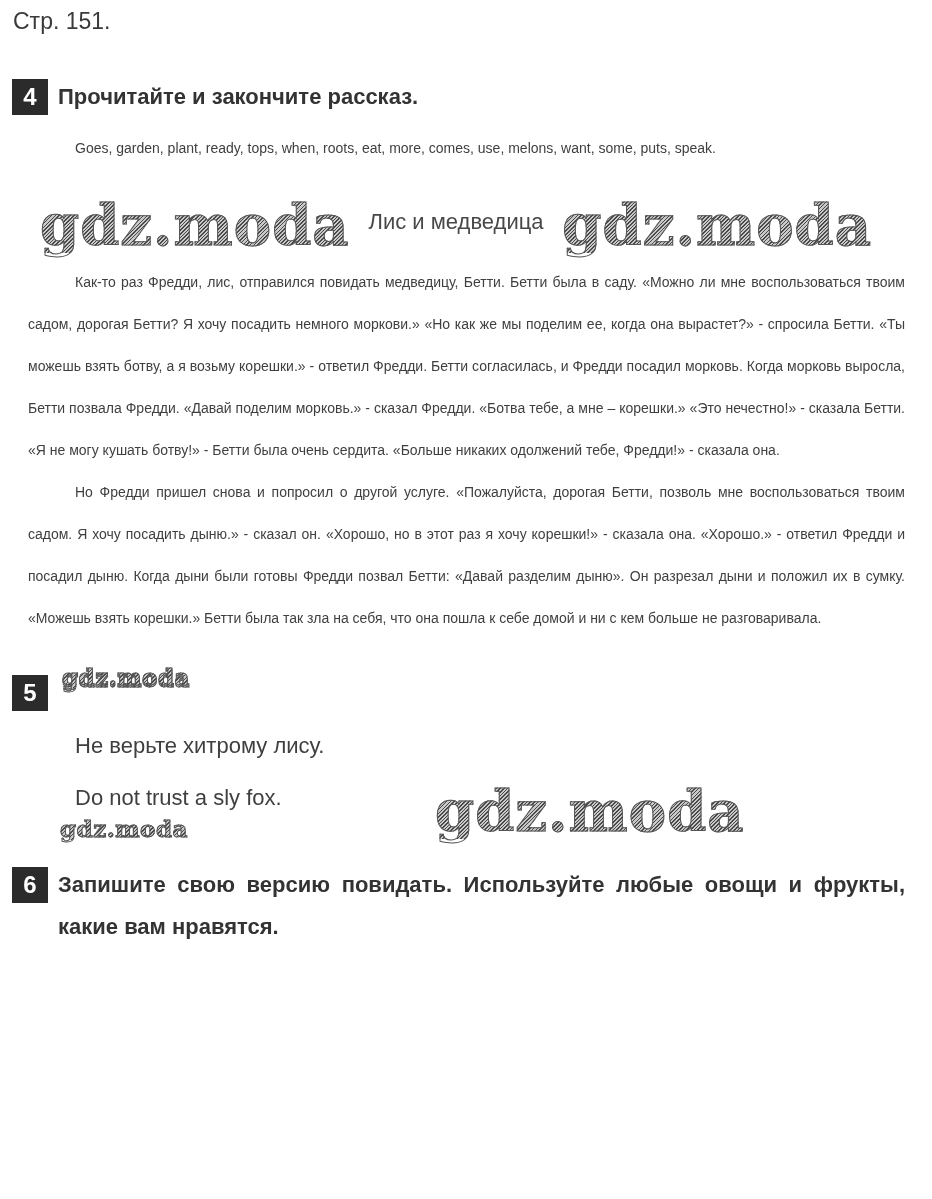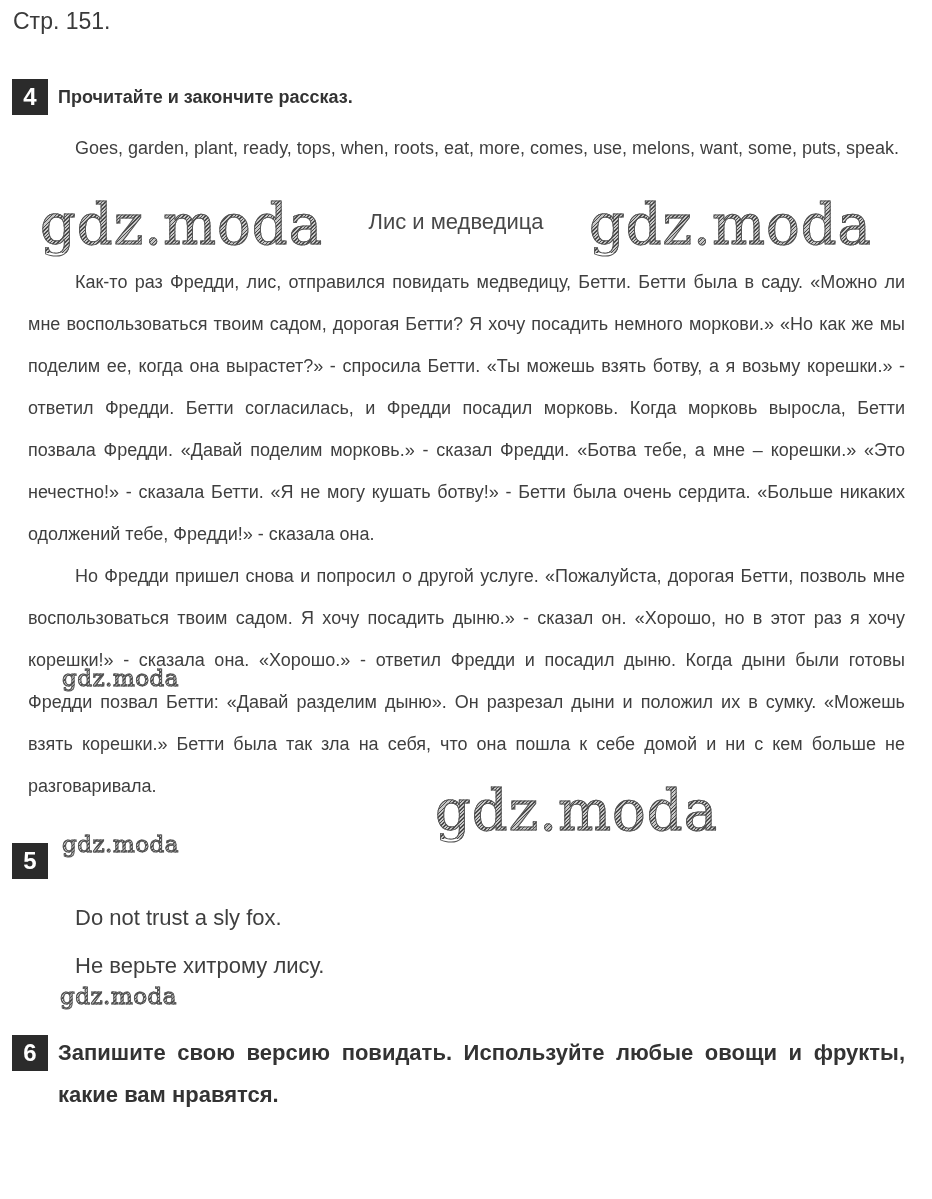--- a/index.html
+++ b/index.html
@@ -36,38 +36,38 @@
     height: 36px;
     background: #2b2b2b;
     color: #ffffff;
     font-weight: bold;
     font-size: 24px;
     display: flex;
     align-items: center;
     justify-content: center;
   }
   .ex-title {
-    font-size: 18px;
+    font-size: 22px;
     font-weight: bold;
     color: #333333;
     line-height: 1.25;
   }
   .ex-title-block {
     flex: 1 1 auto;
     font-size: 22px;
     font-weight: bold;
     color: #333333;
     line-height: 42px;
     text-align: justify;
   }
 
   
   .para {
     margin: 0 27px 0 28px;
-    font-size: 18px;
+    font-size: 14px;
     line-height: 42px;
     text-align: justify;
     text-indent: 47px;
     color: #3f3f3f;
   }
   .word-list { margin-top: 12px; }
 
   
   .title-row {
     margin: 22px 60px 0 40px;
@@ -80,21 +80,21 @@
     font-size: 22px;
     color: #484848;
     white-space: nowrap;
     padding-bottom: 6px;
     text-align: right;
   }
 
   
   .wm {
     font-family: "DejaVu Serif", "Liberation Serif", serif;
-    font-weight: normal;
+    font-weight: bold;
     color: #6b6b6b;
     white-space: nowrap;
     line-height: 1;
     user-select: none;
   }
   @supports ((-webkit-background-clip: text) or (background-clip: text)) {
     .wm {
       color: transparent;
       background: repeating-linear-gradient(135deg, #4a4a4a 0px, #4a4a4a 1.1px, #c9c9c9 1.1px, #c9c9c9 2.6px);
       -webkit-background-clip: text;
@@ -150,22 +150,22 @@
     <p class="para">Но Фредди пришел снова и попросил о другой услуге. «Пожалуйста, дорогая Бетти, позволь мне воспользоваться твоим садом. Я хочу посадить дыню.» - сказал он. «Хорошо, но в этот раз я хочу корешки!» - сказала она. «Хорошо.» - ответил Фредди и посадил дыню. Когда дыни были готовы Фредди позвал Бетти: «Давай разделим дыню». Он разрезал дыни и положил их в сумку. «Можешь взять корешки.» Бетти была так зла на себя, что она пошла к себе домой и ни с кем больше не разговаривала.</p>
     <span class="wm wm-small wm-inline-1">gdz.moda</span>
     <span class="wm wm-big wm-inline-2">gdz.moda</span>
   </div>
 
   <div class="ex5-block">
     <span class="wm wm-small wm-above-5">gdz.moda</span>
     <div class="ex-row">
       <div class="num-box">5</div>
     </div>
+    <div class="answer-line answer-ru">Не верьте хитрому лису.</div>
     <div class="answer-line answer-en">Do not trust a sly fox.</div>
-    <div class="answer-line answer-ru">Не верьте хитрому лису.</div>
     <span class="wm wm-small wm-below-5">gdz.moda</span>
   </div>
 
   <div class="ex-row ex6-row">
     <div class="num-box">6</div>
     <div class="ex-title-block">Запишите свою версию повидать. Используйте любые овощи и фрукты, какие вам нравятся.</div>
   </div>
 
 </div>
 

